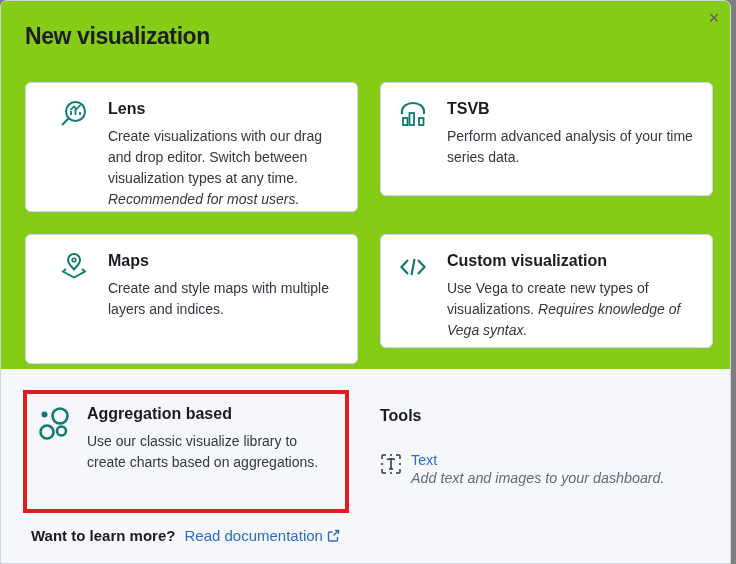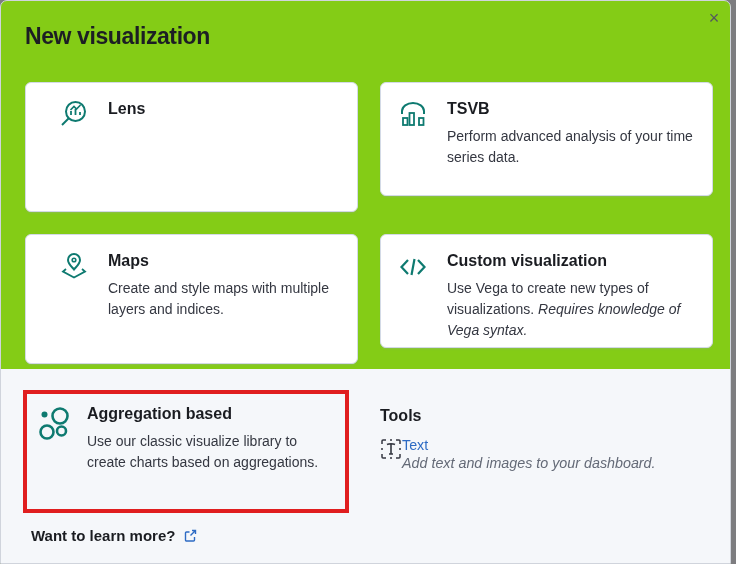--- a/index.html
+++ b/index.html
@@ -71,21 +71,21 @@
   }
   .agg-icon { flex: 0 0 38px; margin-top: 3px; }
   .agg-title { font-size: 16px; font-weight: 700; color: #1a1c21; margin: 2px 0 8px; }
   .agg-desc { font-size: 14px; line-height: 21px; color: #343741; max-width: 252px; }
   .agg-link {
     display: inline-block; margin-top: 10px;
     font-size: 14.5px; color: #2d6bc4; text-decoration: none;
   }
   .tools-col { position: absolute; left: 379px; top: 38px; width: 333px; }
   .tools-heading { font-size: 16px; font-weight: 700; color: #1a1c21; }
-  .tool-item { margin-top: 11px; display: flex; align-items: flex-start; }
+  .tool-item { margin-top: 26px; display: flex; gap: 9px; align-items: flex-start; }
   .tool-icon { flex: 0 0 22px; margin-top: 2px; }
   .tool-label { font-size: 14.3px; line-height: 17px; color: #2d6bc4; text-decoration: none; display: inline-block; }
   .tool-desc { font-size: 14.3px; line-height: 18px; color: #646a77; font-style: italic; }
   .learn-more { position: absolute; left: 30px; top: 158px; display: flex; gap: 9px; align-items: center; }
   .learn-prompt { font-size: 15px; font-weight: 700; color: #1a1c21; }
   .learn-link { font-size: 15px; color: #2d6bc4; text-decoration: none; display: inline-flex; align-items: center; gap: 4px; }
   svg { display: block; }
 </style>
 </head>
 <body>
@@ -104,20 +104,21 @@
       <span class="card-icon">
         <svg width="32" height="32" viewBox="0 0 32 32" fill="none" stroke="#0E7A70" stroke-width="2">
           <circle cx="17.5" cy="12.5" r="9.5"></circle>
           <line x1="10.5" y1="19.5" x2="4" y2="26"></line>
           <path d="M13 16 v-4 M17.5 16 v-6 M22 16 v-3" stroke-width="1.8"></path>
           <path d="M12.5 11 l3.5 -3.5 l2.5 2.5 l4 -4" stroke-width="1.6"></path>
         </svg>
       </span>
       <div>
         <div class="card-title">Lens</div>
+        <p class="card-desc"><span>Create visualizations with our drag and drop editor. Switch between visualization types at any time. </span><span class="em">Recommended for most users.</span></p>
       </div>
     </div>
 
     <div class="card short">
       <span class="card-icon">
         <svg width="32" height="32" viewBox="0 0 32 32" fill="none" stroke="#0E7A70" stroke-width="2">
           <path d="M5 15 v-3 a11 8 0 0 1 22 0 v3"></path>
           <rect x="6" y="19" width="4.5" height="7" stroke-width="1.8"></rect>
           <rect x="12.5" y="14" width="4.5" height="12" stroke-width="1.8"></rect>
           <rect x="22" y="19" width="4.5" height="7" stroke-width="1.8"></rect>
@@ -191,20 +192,21 @@
         <div>
           <a class="tool-label" href="#">Text</a>
           <div class="tool-desc">Add text and images to your dashboard.</div>
         </div>
       </div>
     </div>
 
     <div class="learn-more">
       <span class="learn-prompt">Want to learn more?</span>
       <a class="learn-link" href="#">
+        <span>Read documentation</span>
         <span>
           <svg width="13" height="13" viewBox="0 0 13 13" fill="none" stroke="#2D6BC4" stroke-width="1.4">
             <path d="M10.5 8 v3 a1 1 0 0 1 -1 1 H2.5 a1 1 0 0 1 -1 -1 V4 a1 1 0 0 1 1 -1 h3"></path>
             <path d="M8 1.5 h3.5 v3.5 M11.2 1.8 L6.5 6.5"></path>
           </svg>
         </span>
       </a>
     </div>
 
   </div>

